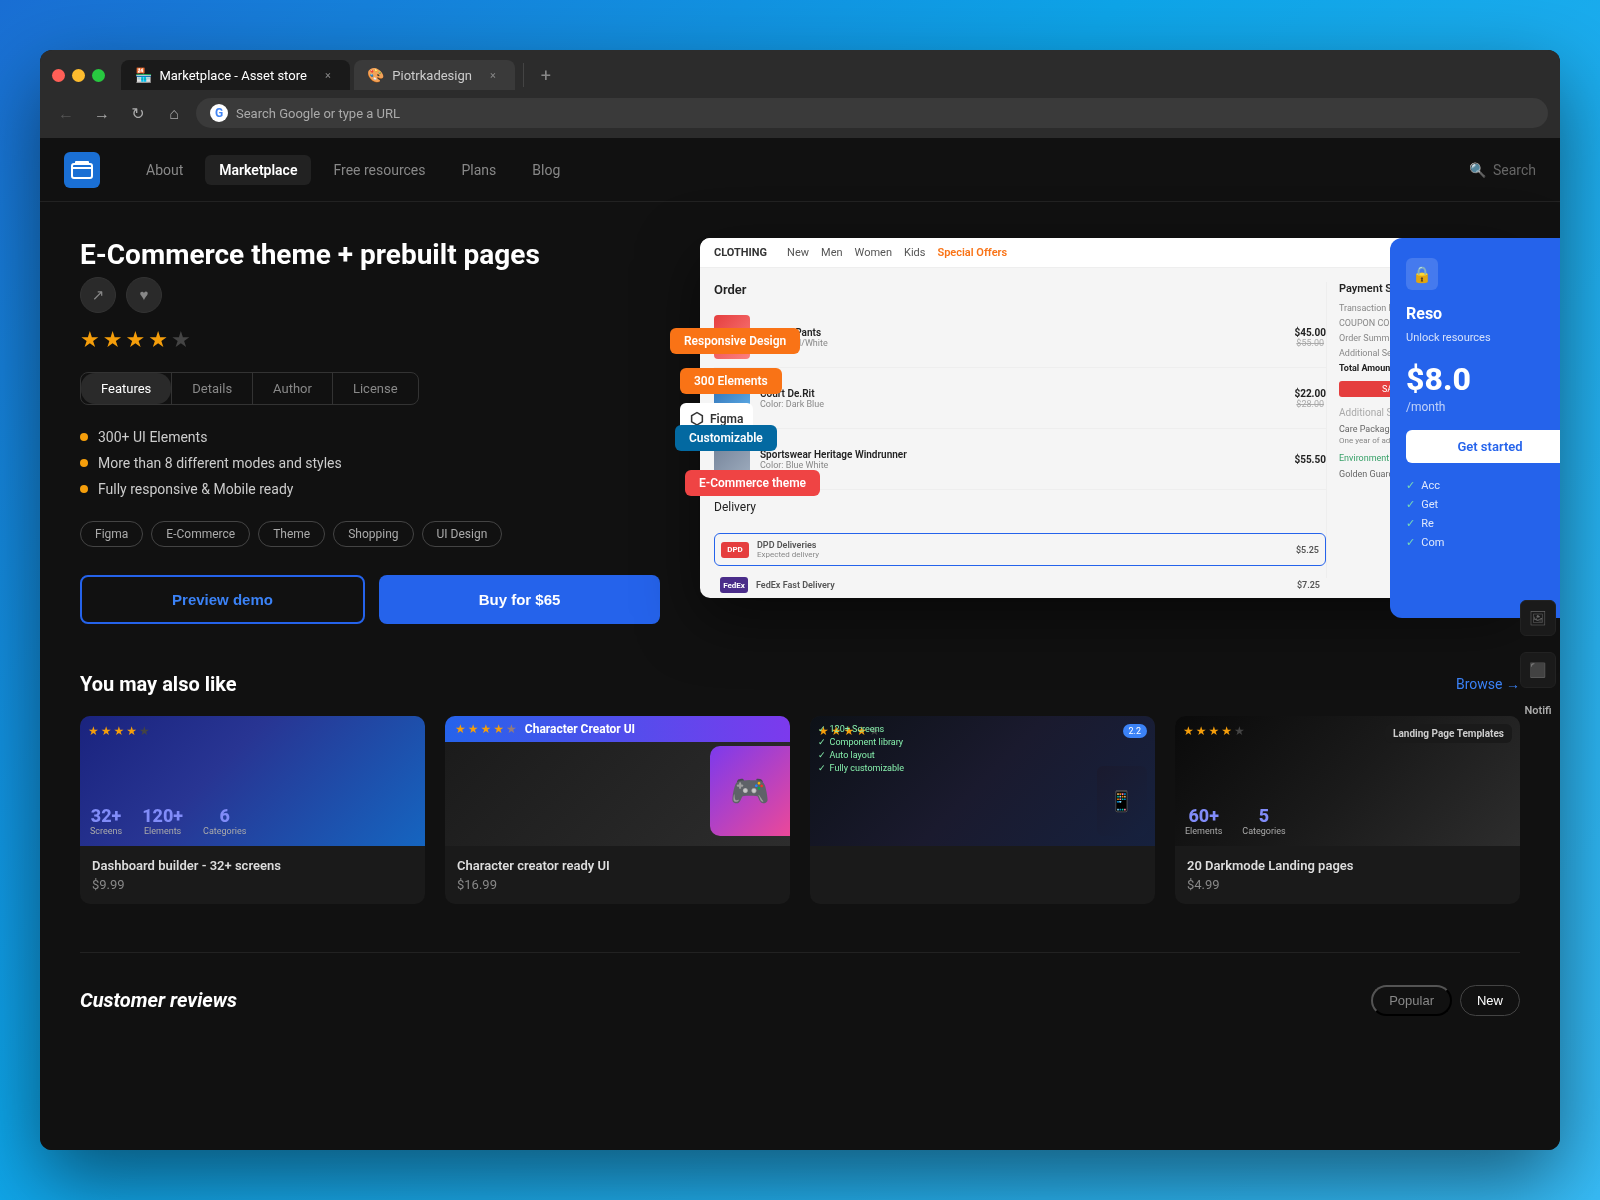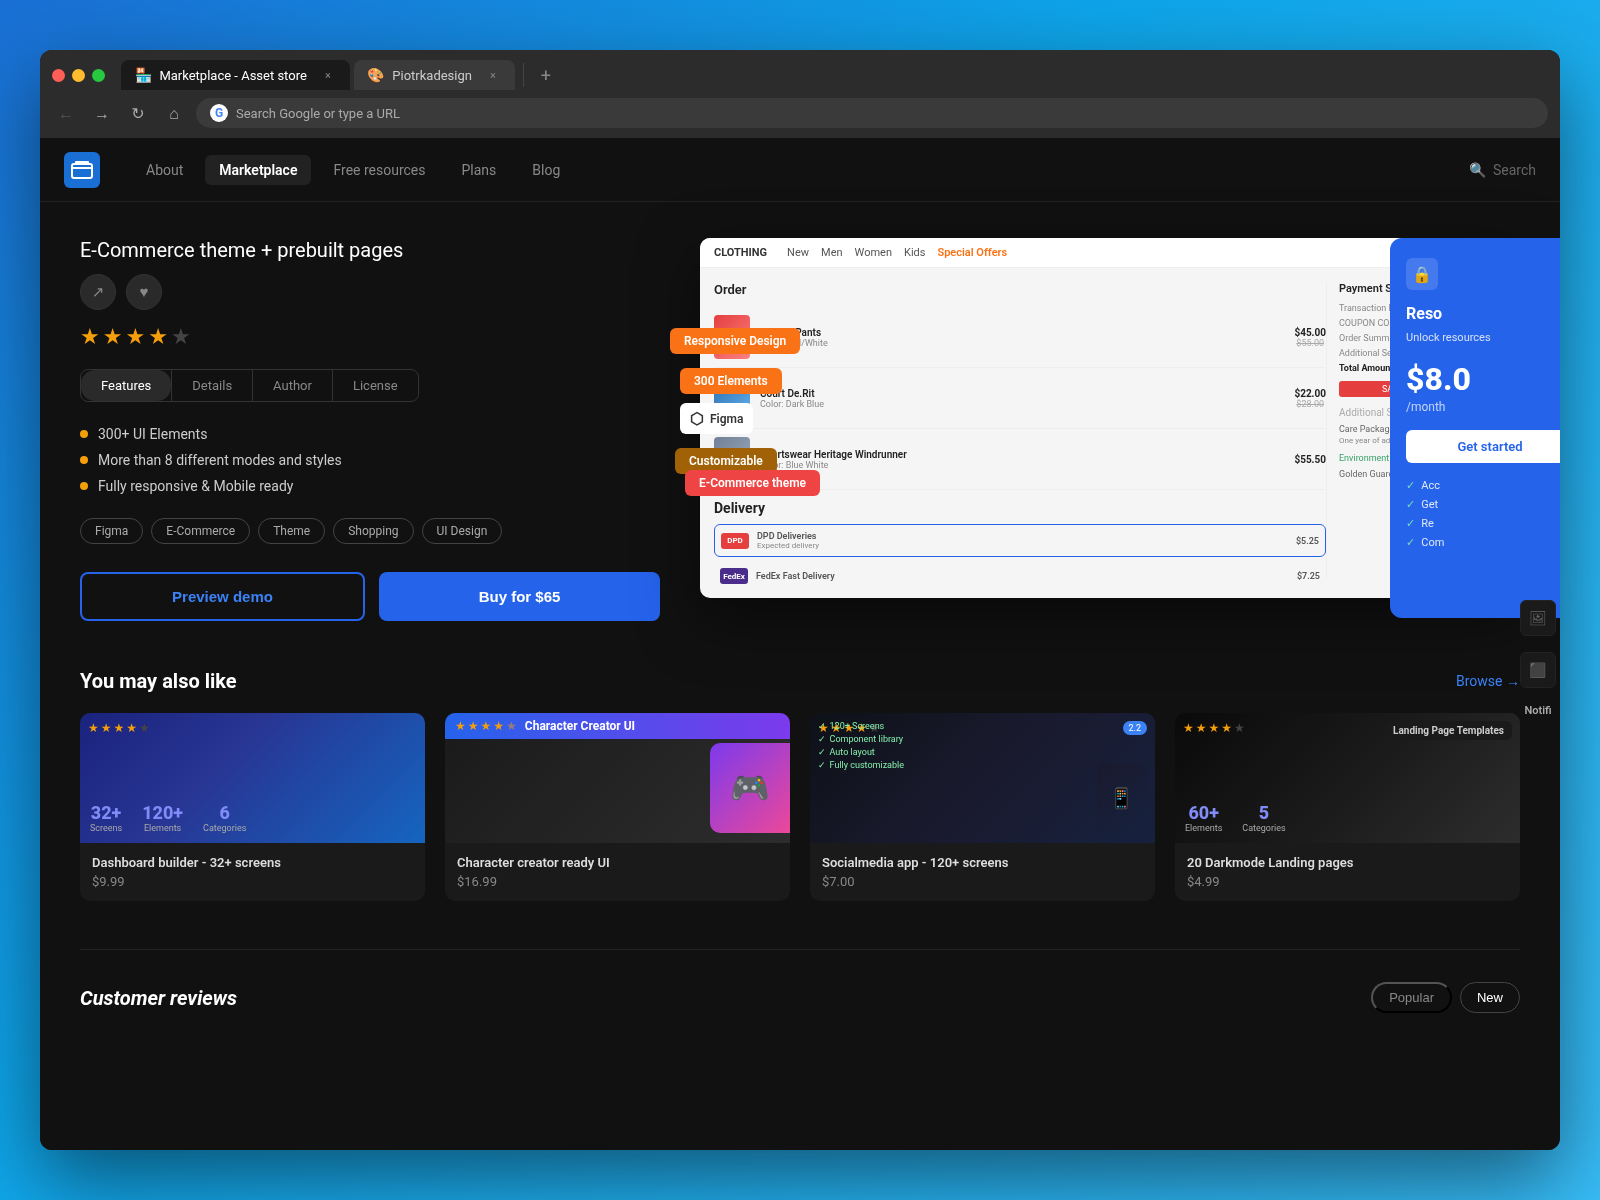--- a/index.html
+++ b/index.html
@@ -181,24 +181,24 @@
     .product-section {
       display: flex;
       gap: 40px;
       margin-bottom: 48px;
       position: relative;
     }
     .product-info {
       flex: 0 0 580px;
     }
     .product-title {
-      font-size: 20px;
-      font-weight: 400;
-      color: #fff;
-      margin-bottom: 12px;
+      font-size: 28px;
+      font-weight: 700;
+      color: #fff;
+      margin-bottom: 5px;
       line-height: 1.2;
     }
     .icon-btn {
       width: 36px; height: 36px;
       border-radius: 50%;
       background: #2a2a2a;
       border: 1px solid #333;
       display: flex; align-items: center; justify-content: center;
       cursor: pointer;
       color: #888;
@@ -385,24 +385,24 @@
     .payment-row {
       display: flex;
       justify-content: space-between;
       font-size: 9px;
       color: #888;
       margin-bottom: 5px;
     }
     .payment-row.total { color: #222; font-weight: 700; }
     .delivery-section { margin-top: 10px; }
     .delivery-section h4 {
-      font-size: 14px;
-      font-weight: 700;
+      font-size: 12px;
+      font-weight: 400;
       color: #222;
-      margin-bottom: 8px;
+      margin-bottom: 19px;
     }
     .delivery-option {
       display: flex;
       align-items: center;
       gap: 8px;
       padding: 6px;
       border-radius: 6px;
       font-size: 9px;
       color: #555;
       margin-bottom: 5px;
@@ -437,21 +437,21 @@
     .fl-responsive { background: #f97316; top: 90px; left: -30px; }
     .fl-elements { background: #f97316; top: 130px; left: -20px; }
     .fl-figma {
       background: #fff;
       color: #333;
       top: 165px; left: -20px;
       display: flex; align-items: center; gap: 6px;
       padding: 6px 10px;
     }
     .fl-figma-icon { font-size: 16px; }
-    .fl-customizable { background: #a16207; top: 210px; left: -25px; }
+    .fl-customizable { background: #0369a1; top: 187px; left: -25px; }
     .fl-commerce { background: #ef4444; top: 232px; left: -15px; }
     
     .promo-panel {
       position: absolute;
       right: -70px;
       top: 0;
       width: 200px;
       height: 380px;
       background: #2563eb;
       border-radius: 12px;
@@ -1016,24 +1016,20 @@
               <ul class="card3-features">
                 <li><span>✓</span> 120+ Screens</li>
                 <li><span>✓</span> Component library</li>
                 <li><span>✓</span> Auto layout</li>
                 <li><span>✓</span> Fully customizable</li>
               </ul>
               <div style="position:absolute;right:8px;bottom:10px;">
                 <div style="width:50px;height:70px;background:linear-gradient(135deg,#1a1a2e,#16213e);border-radius:6px;display:flex;align-items:center;justify-content:center;font-size:20px;color:#aaa;">📱</div>
               </div>
             </div>
-            <div class="card-body">
-              <div class="card-name">Socialmedia app - 120+ screens</div>
-              <div class="card-price">$7.00</div>
-            </div>
           </div>
 
           <div class="card">
             <div class="card-thumb card-thumb-4">
               <div class="card-rating">
                 <span class="sm-star">★</span>
                 <span class="sm-star">★</span>
                 <span class="sm-star">★</span>
                 <span class="sm-star">★</span>
                 <span class="sm-star empty">★</span>

